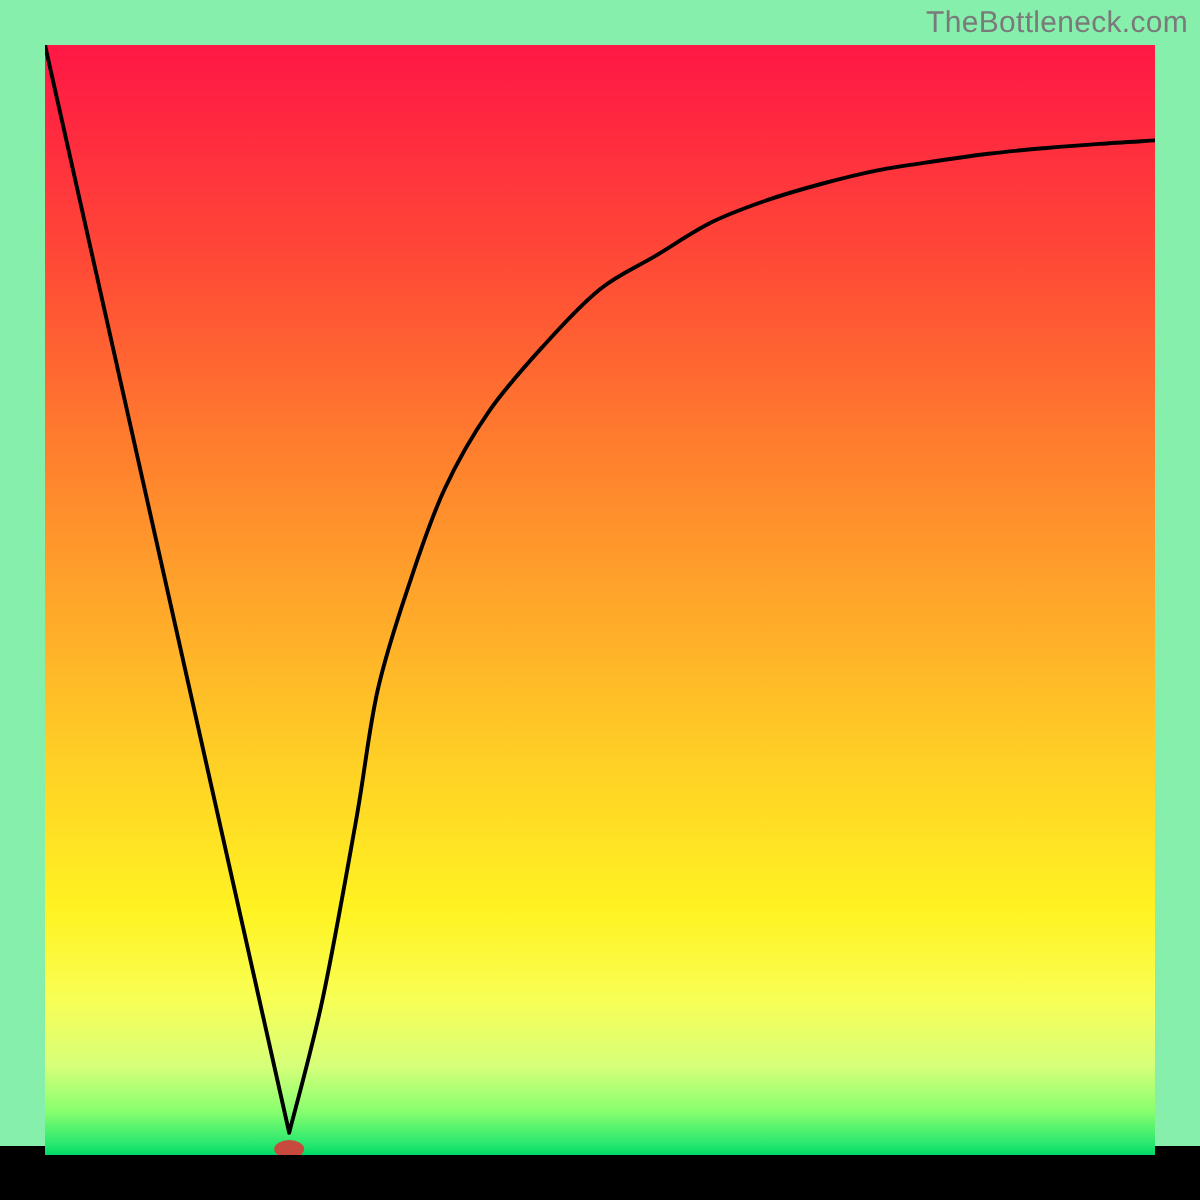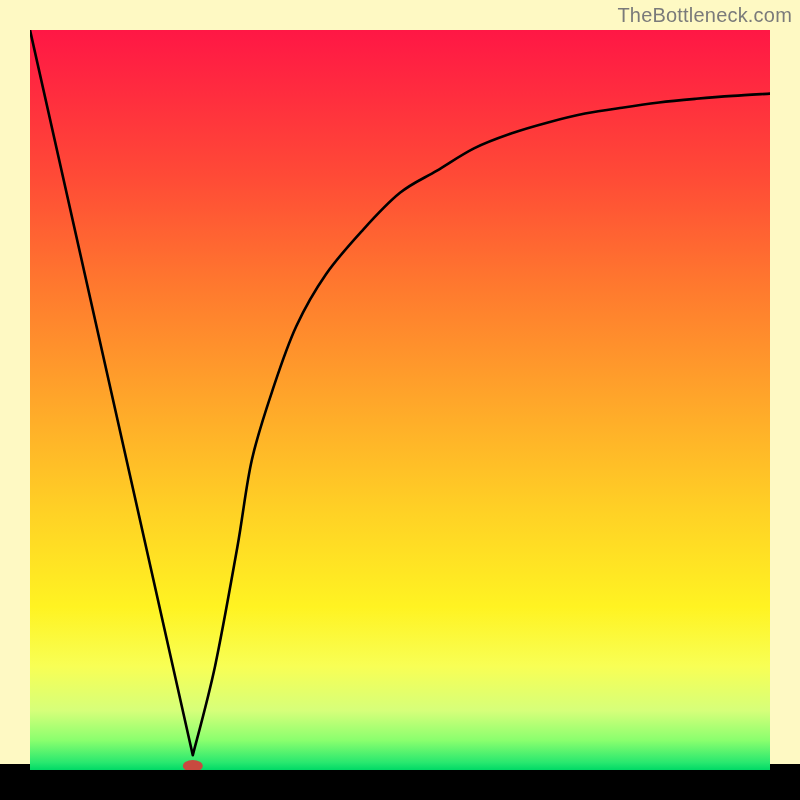--- a/index.html
+++ b/index.html
@@ -8,21 +8,21 @@
     width: 800px;
     height: 800px;
     overflow: hidden;
     font-family: Arial, Helvetica, sans-serif;
     background: #000;
   }
   .frame {
     position: relative;
     width: 800px;
     height: 764px;
-    background: #fef9c3;
+    background: #86efac;
   }
   .plot {
     position: absolute;
     left: 30px;
     top: 30px;
     width: 740px;
     height: 740px;
     
     background: linear-gradient(
       to bottom,

